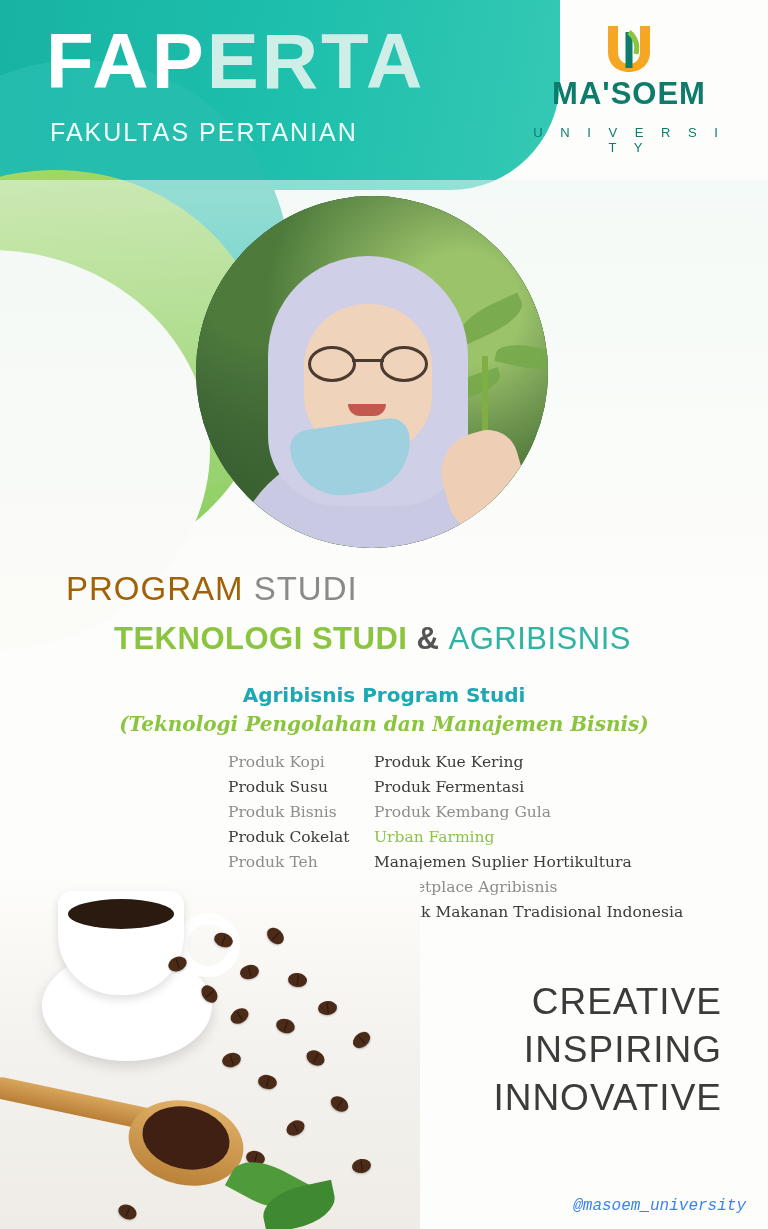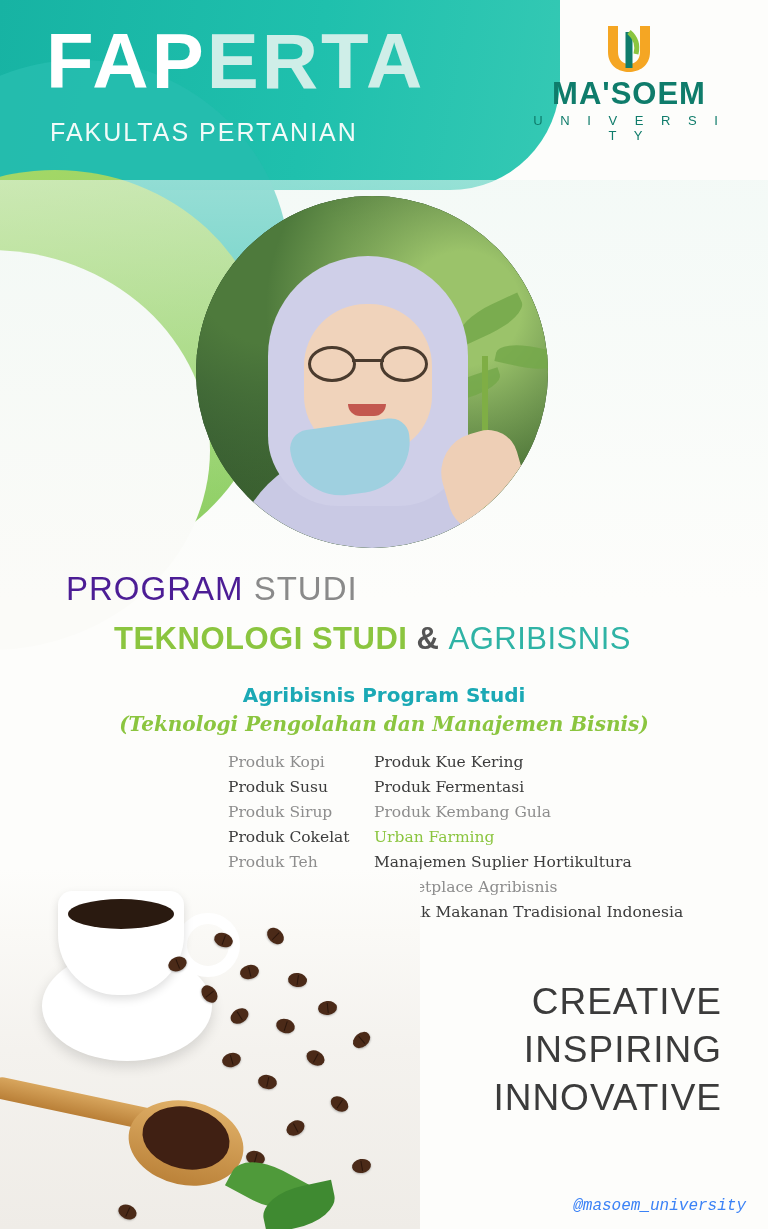--- a/index.html
+++ b/index.html
@@ -97,21 +97,21 @@
     font-size: 31px;
     font-weight: bold;
     letter-spacing: 1px;
     color: #0f7c6b;
     line-height: 1;
   }
   .logo-sub {
     font-size: 13px;
     letter-spacing: 7px;
     color: #0f7c6b;
-    margin-top: 4px;
+    margin-top: 16px;
   }
 
   
   .photo {
     position: absolute;
     left: 196px; top: 196px;
     width: 352px; height: 352px;
     border-radius: 50%;
     overflow: hidden;
     background: #2c4a2a;
@@ -202,21 +202,21 @@
   }
 
   
   .prog-line {
     position: absolute;
     left: 66px; top: 570px;
     font-size: 33px;
     letter-spacing: 1px;
     color: #8a8a8a;
   }
-  .prog-line .hl { color: #4c1d95; }
+  .prog-line .hl { color: #a16207; }
   .prog-line2 {
     position: absolute;
     left: 114px; top: 621px;
     font-size: 31px;
     font-weight: bold;
     letter-spacing: 0.5px;
     color: #8bc53f;
   }
   .prog-line2 .amp {
     color: #555555;
@@ -431,21 +431,21 @@
   <div class="prog-line"><span class="hl">PROGRAM</span> <span>STUDI</span></div>
   <div class="prog-line2"><span>TEKNOLOGI STUDI</span> <span class="amp">&amp;</span> <span class="agri">AGRIBISNIS</span></div>
 
   <div class="kons-title">Agribisnis Program Studi</div>
   <div class="kons-sub">(Teknologi Pengolahan dan Manajemen Bisnis)</div>
 
   <div class="cols">
     <div class="col-left">
       <div class="item c-gray">Produk Kopi</div>
       <div class="item c-dark">Produk Susu</div>
-      <div class="item c-gray">Produk Sirup</div>
+      <div class="item c-gray">Produk Bisnis</div>
       <div class="item c-dark">Produk Cokelat</div>
       <div class="item c-gray">Produk Teh</div>
       <div class="item c-dark">Produk Makanan Instan</div>
     </div>
     <div class="col-right">
       <div class="item c-dark">Produk Kue Kering</div>
       <div class="item c-dark">Produk Fermentasi</div>
       <div class="item c-gray">Produk Kembang Gula</div>
       <div class="item c-green">Urban Farming</div>
       <div class="item c-dark">Manajemen Suplier Hortikultura</div>

